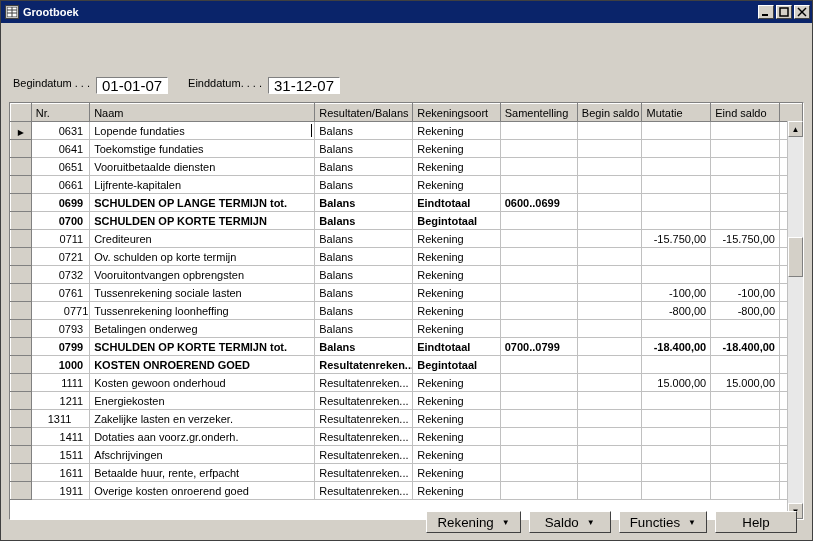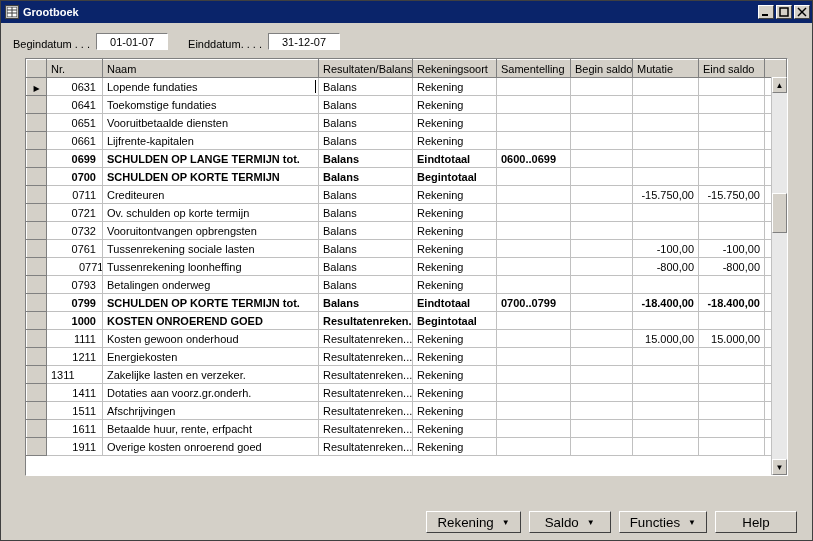--- a/index.html
+++ b/index.html
@@ -36,34 +36,34 @@
     background:#d4d0c8;
     border:1px solid #fff;
     border-right-color:#404040; border-bottom-color:#404040;
     display:flex; align-items:center; justify-content:center;
     font-family: Arial;
     font-size:10px;
   }
   .win-btn svg { width:10px; height:10px; }
   .topbar {
     padding: 10px 12px 8px 12px;
-    display:flex; gap:6px; align-items:flex-end;
+    display:flex; gap:6px; align-items:flex-start;margin-top:44px;
   }
   .topbar label { color:#000; }
   .date-input {
     width:72px; height:17px;
     border:1px solid #808080;
     border-right-color:#fff; border-bottom-color:#fff;
     background:#fff;
     text-align:center;
-    font-size:11px;
+    font-size:15px;
     padding:0;
   }
   .grid-wrap {
-    margin: 0 24px;
+    margin: 0 8px;
     border:1px solid #808080;
     border-right-color:#fff; border-bottom-color:#fff;
     background:#fff;
     position:relative;
   }
   .grid {
     width:100%;
     height:416px;
     overflow:hidden;
     position:relative;
@@ -404,21 +404,21 @@
             <td class="col-rb">Resultatenreken...</td>
             <td class="col-rs">Rekening</td>
             <td class="col-sam"></td>
             <td class="col-bs"></td>
             <td class="col-mu"></td>
             <td class="col-es"></td>
             <td class="col-pad"></td>
           </tr>
           <tr>
             <td class="rowhdr"></td>
-            <td class="col-nr" style="text-align: left;">1311</td>
+            <td class="col-nr" style="text-align: center;">1311</td>
             <td class="col-naam">Zakelijke lasten en verzeker.</td>
             <td class="col-rb">Resultatenreken...</td>
             <td class="col-rs">Rekening</td>
             <td class="col-sam"></td>
             <td class="col-bs"></td>
             <td class="col-mu"></td>
             <td class="col-es"></td>
             <td class="col-pad"></td>
           </tr>
           <tr>

